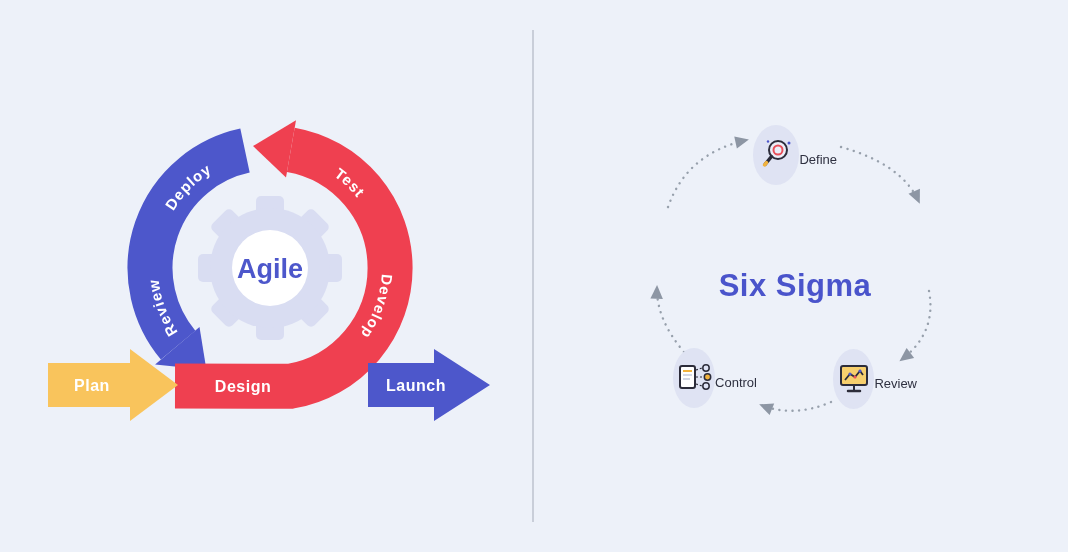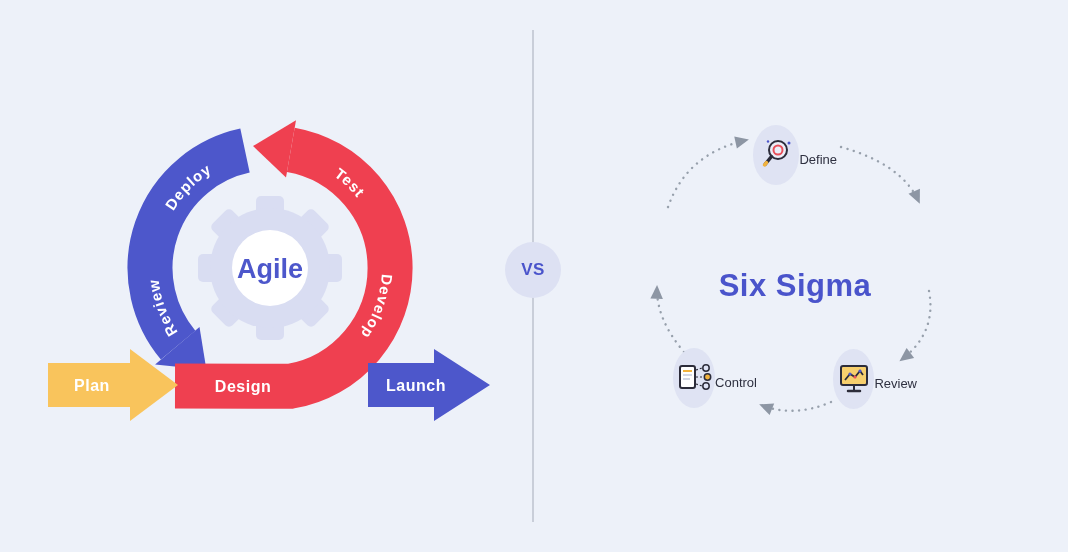--- a/index.html
+++ b/index.html
@@ -91,23 +91,20 @@
     </text>
     <text class="arc-label">
       <textPath href="#redTextArc" startOffset="11%">Test</textPath>
     </text>
     <text class="arc-label">
       <textPath href="#redTextArc" startOffset="50%">Develop</textPath>
     </text>
   </svg>
 
   <div class="divider-line"></div>
-  <div class="vs-badge">
-    <span>VS</span>
-  </div>
 
   <svg class="connectors" width="1068" height="552" viewBox="0 0 1068 552">
     <defs>
       <marker id="dotArrow" viewBox="0 0 8 8" refX="6.5" refY="4" markerWidth="6.5" markerHeight="6.5" orient="auto">
         <path d="M0.5,0.8 L7.5,4 L0.5,7.2 Z" fill="#8d96a4"></path>
       </marker>
     </defs>
     <g fill="none" stroke="#97a0ac" stroke-width="2.4" stroke-linecap="round" stroke-dasharray="0.1 6.5">
       <path d="M 668 207 Q 687 153 747 140" marker-end="url(#dotArrow)"></path>
       <path d="M 841 147 Q 902 164 919 202" marker-end="url(#dotArrow)"></path>

